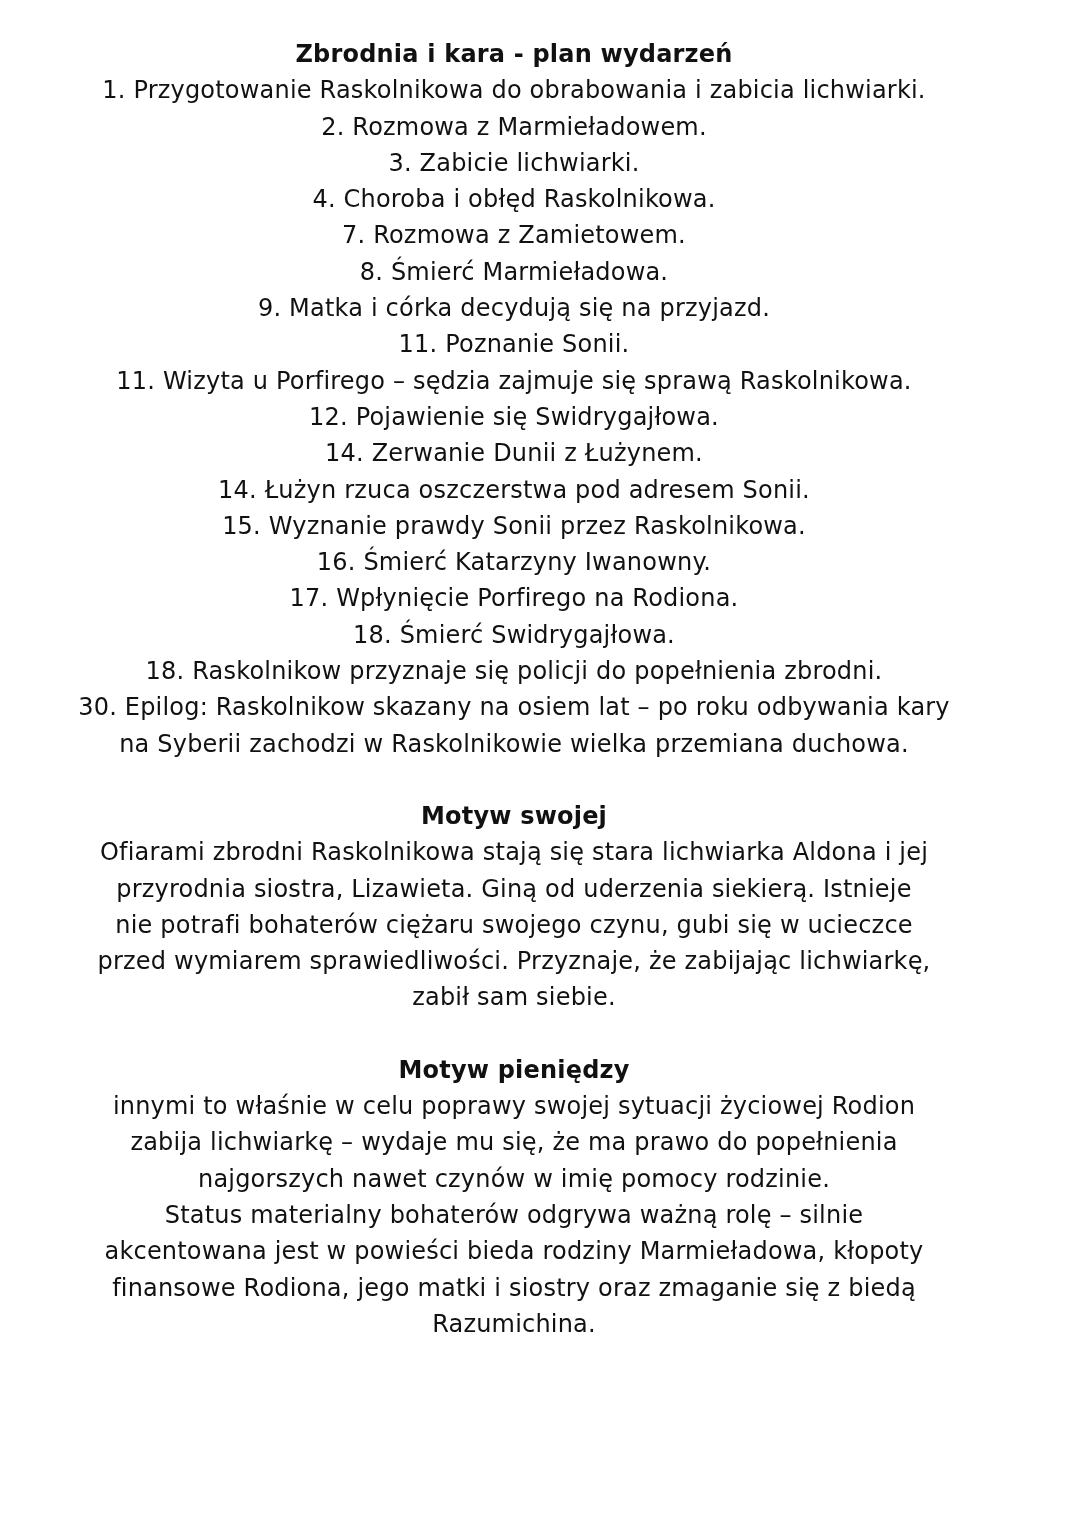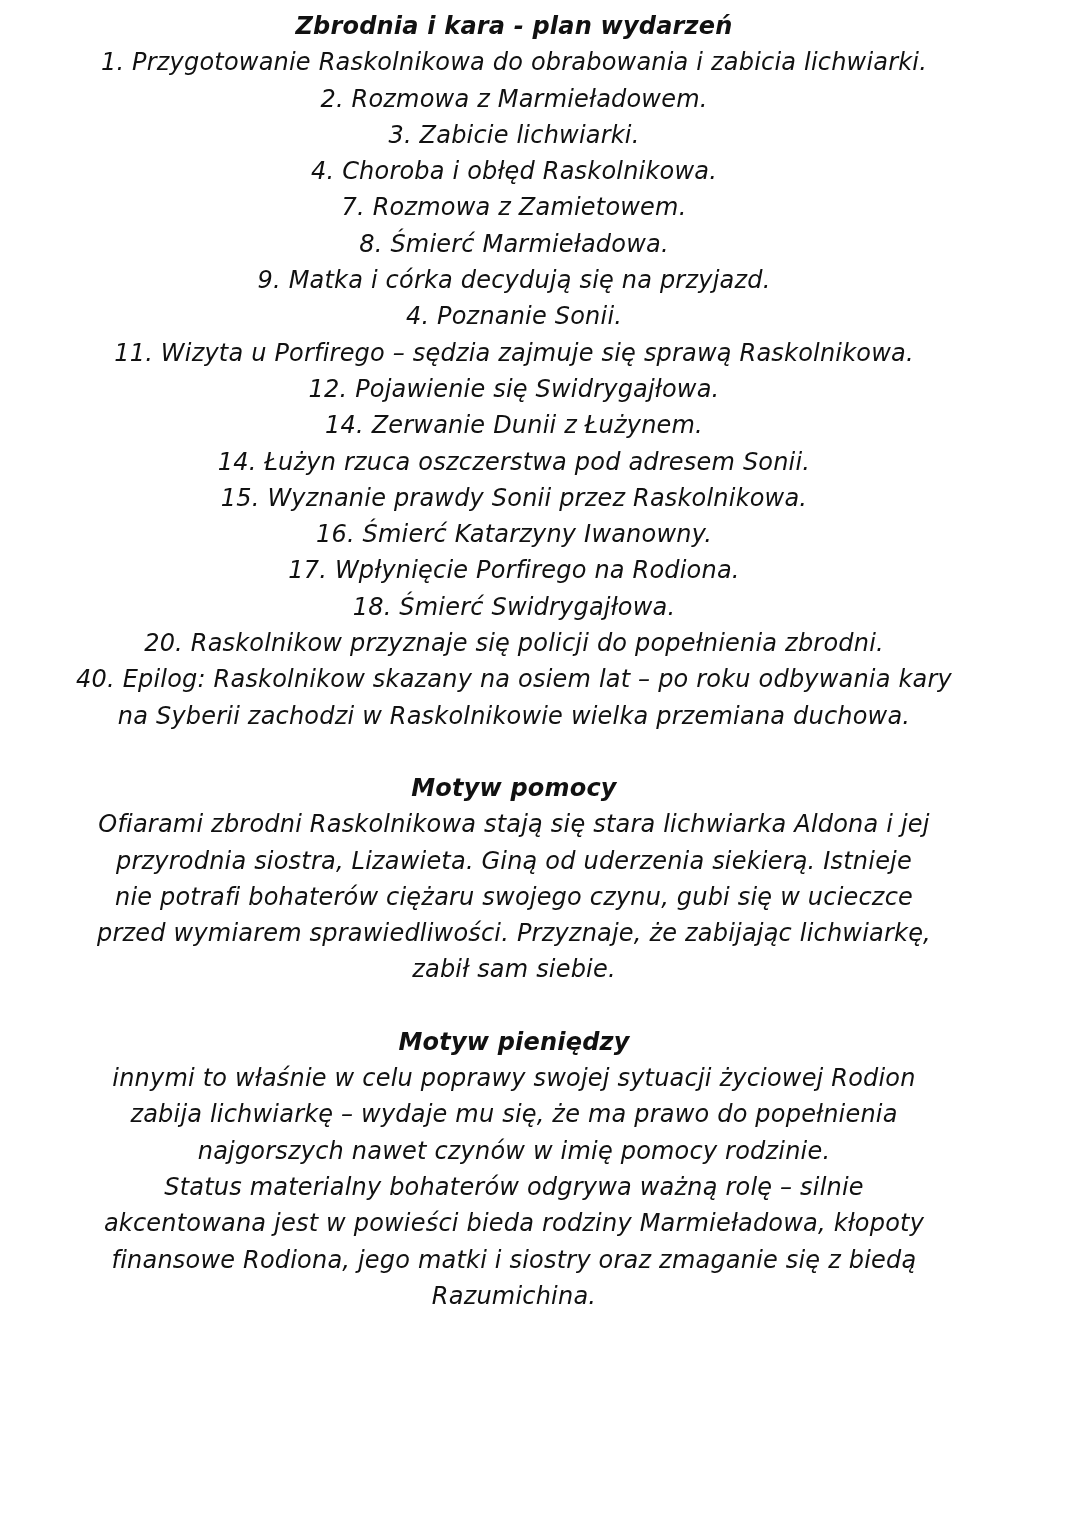--- a/index.html
+++ b/index.html
@@ -1,21 +1,21 @@
 <!DOCTYPE html>
 <html><head>
   <meta charset="utf-8">
   <style>
     html, body { margin: 0; padding: 0; background: #ffffff; }
     body {
       width: 1080px; height: 1527px; overflow: hidden;
       font-family: "DejaVu Sans", sans-serif;
       color: #111111;
     }
-    .page { position: relative; width: 1028px; padding-top: 8px; font-style: italic; }
+    .page { position: relative; width: 1028px; padding-top: 36px; }
     .line {
       text-align: center;
       font-size: 24px;
       line-height: 36.3px;
       height: 36.3px;
       white-space: nowrap;
       letter-spacing: 0.2px;
     }
     .heading { font-weight: bold; }
     .gap { height: 36px; }
@@ -28,38 +28,38 @@
 
   <section class="section">
     <div class="line heading">Zbrodnia i kara - plan wydarzeń</div>
     <div class="line">1. Przygotowanie Raskolnikowa do obrabowania i zabicia lichwiarki.</div>
     <div class="line">2. Rozmowa z Marmieładowem.</div>
     <div class="line">3. Zabicie lichwiarki.</div>
     <div class="line">4. Choroba i obłęd Raskolnikowa.</div>
     <div class="line">7. Rozmowa z Zamietowem.</div>
     <div class="line">8. Śmierć Marmieładowa.</div>
     <div class="line">9. Matka i córka decydują się na przyjazd.</div>
-    <div class="line">4. Poznanie Sonii.</div>
+    <div class="line">11. Poznanie Sonii.</div>
     <div class="line">11. Wizyta u Porfirego – sędzia zajmuje się sprawą Raskolnikowa.</div>
     <div class="line">12. Pojawienie się Swidrygajłowa.</div>
     <div class="line">14. Zerwanie Dunii z Łużynem.</div>
     <div class="line">14. Łużyn rzuca oszczerstwa pod adresem Sonii.</div>
     <div class="line">15. Wyznanie prawdy Sonii przez Raskolnikowa.</div>
     <div class="line">16. Śmierć Katarzyny Iwanowny.</div>
     <div class="line">17. Wpłynięcie Porfirego na Rodiona.</div>
     <div class="line">18. Śmierć Swidrygajłowa.</div>
-    <div class="line">20. Raskolnikow przyznaje się policji do popełnienia zbrodni.</div>
-    <div class="line">40. Epilog: Raskolnikow skazany na osiem lat – po roku odbywania kary</div>
+    <div class="line">18. Raskolnikow przyznaje się policji do popełnienia zbrodni.</div>
+    <div class="line">30. Epilog: Raskolnikow skazany na osiem lat – po roku odbywania kary</div>
     <div class="line">na Syberii zachodzi w Raskolnikowie wielka przemiana duchowa.</div>
   </section>
 
   <div class="gap"></div>
 
   <section class="section">
-    <div class="line heading">Motyw pomocy</div>
+    <div class="line heading">Motyw swojej</div>
     <div class="line">Ofiarami zbrodni Raskolnikowa stają się stara lichwiarka Aldona i jej</div>
     <div class="line">przyrodnia siostra, Lizawieta. Giną od uderzenia siekierą. Istnieje</div>
     <div class="line">nie potrafi bohaterów ciężaru swojego czynu, gubi się w ucieczce</div>
     <div class="line">przed wymiarem sprawiedliwości. Przyznaje, że zabijając lichwiarkę,</div>
     <div class="line">zabił sam siebie.</div>
   </section>
 
   <div class="gap"></div>
 
   <section class="section">

